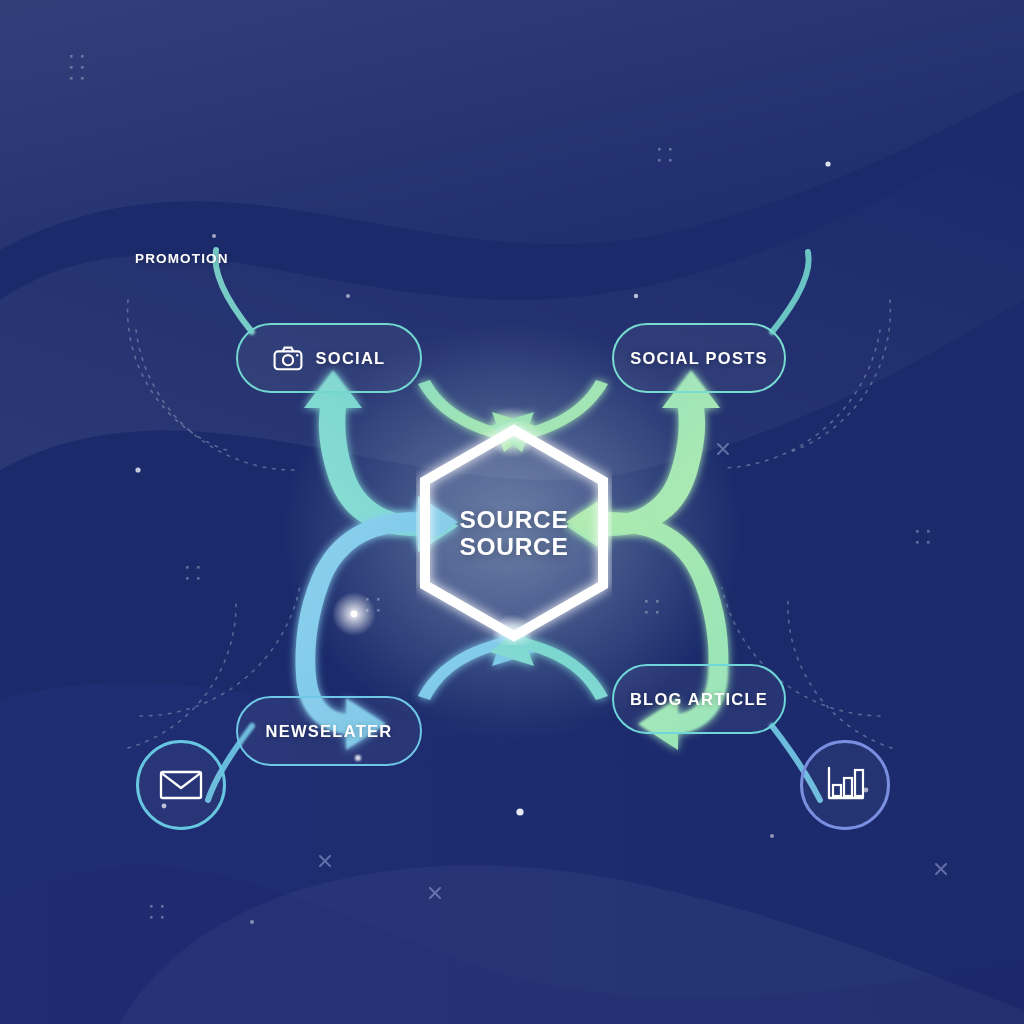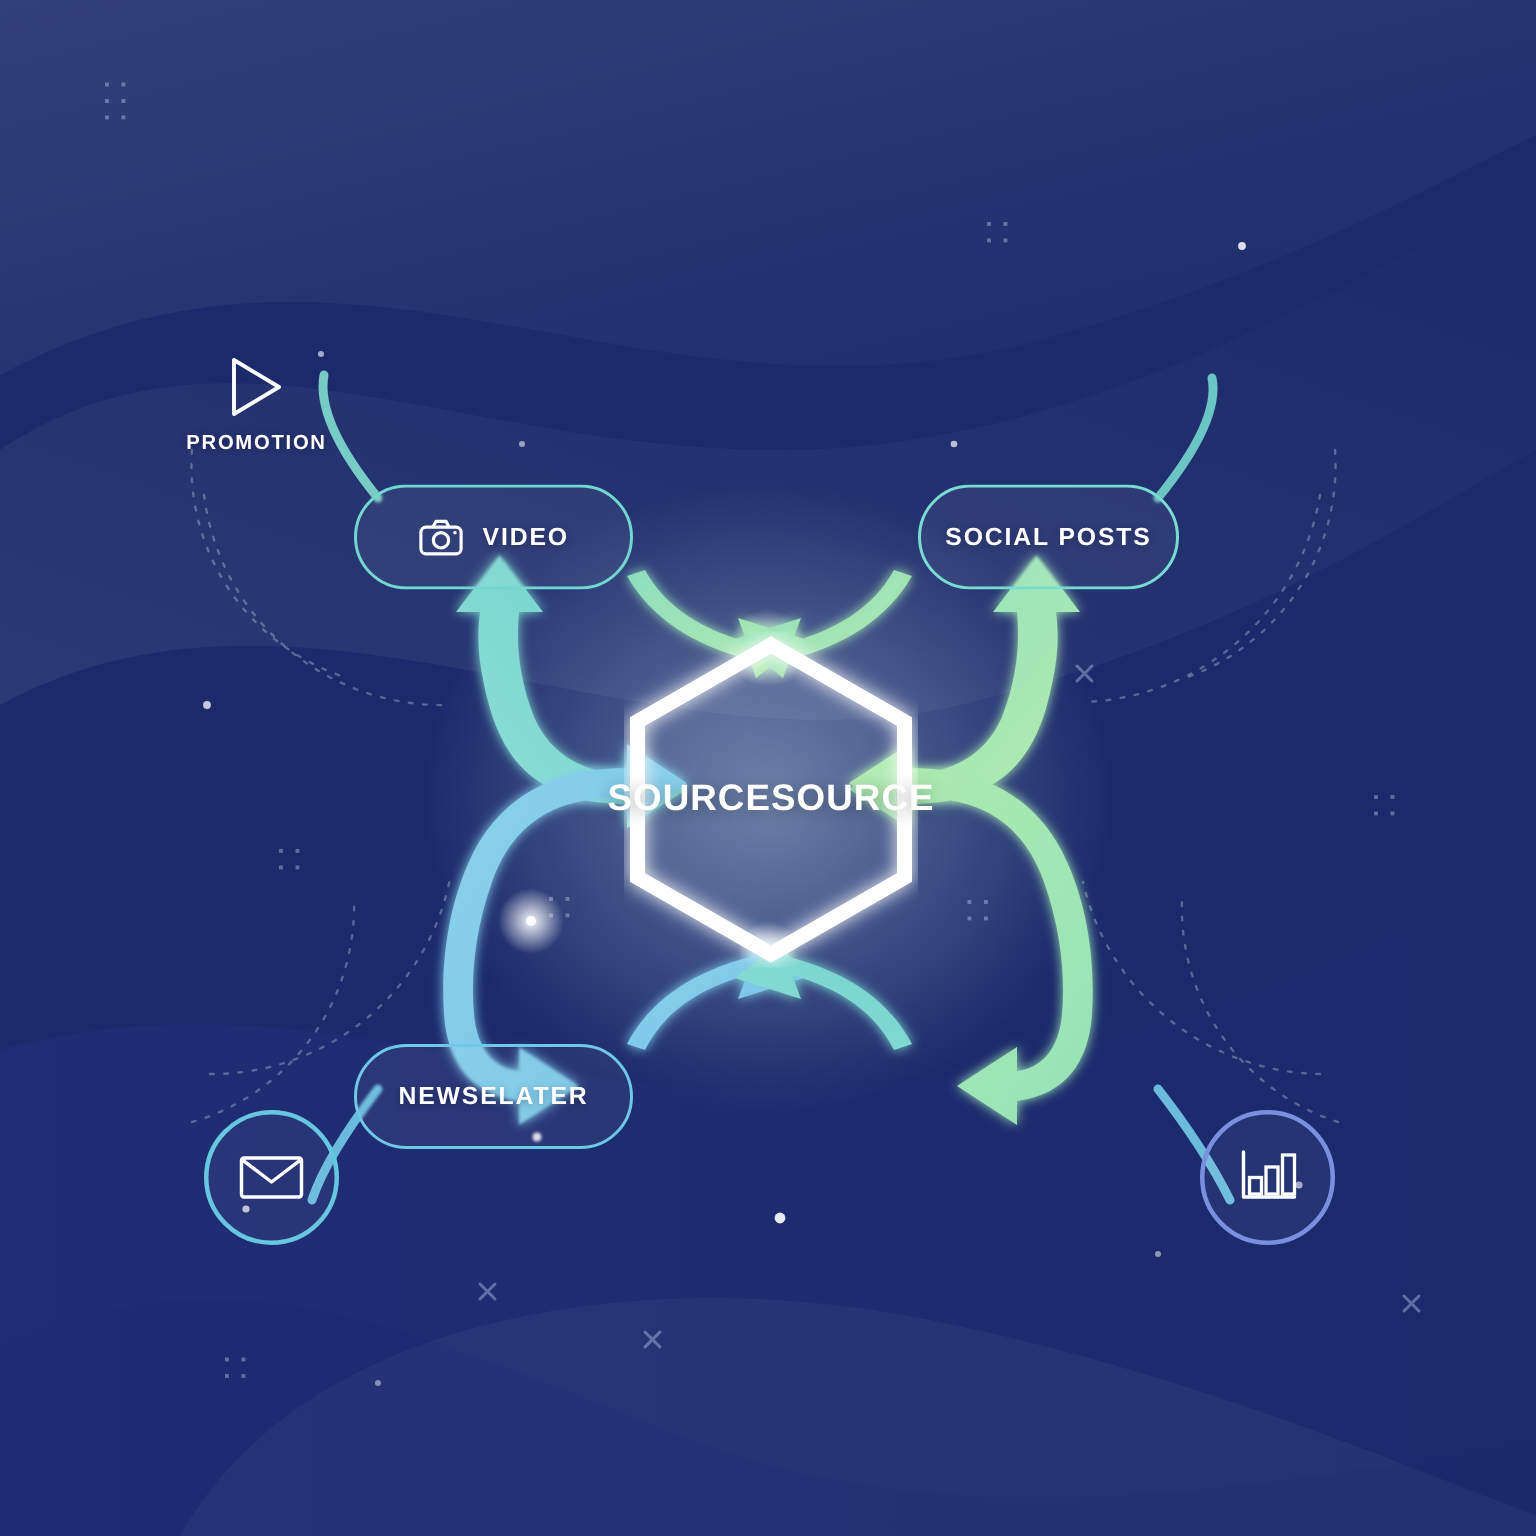--- a/index.html
+++ b/index.html
@@ -23,38 +23,38 @@
     background:rgba(255,255,255,0.055);
     backdrop-filter:blur(1px);
   }
   .pill .lbl{
     color:#ffffff;font-size:16.5px;font-weight:700;letter-spacing:1.25px;
     white-space:nowrap;text-shadow:0 1px 5px rgba(0,0,0,.28);
   }
   .pill svg{display:block;}
 
   
-  .corner{position:absolute;z-index:4;display:flex;flex-direction:column;align-items:center;gap:7px;text-align:center;}
+  .corner{position:absolute;z-index:4;display:flex;flex-direction:row;align-items:center;gap:7px;text-align:center;}
   .corner .cap{
     color:#fff;font-size:13.5px;font-weight:700;letter-spacing:1.15px;white-space:nowrap;
     text-shadow:0 1px 5px rgba(0,0,0,.3);
   }
   .corner svg{display:block;}
 
   
   .circ{
     position:absolute;z-index:4;width:90px;height:90px;border-radius:50%;
     display:flex;align-items:center;justify-content:center;
     box-sizing:border-box;background:rgba(255,255,255,0.045);
   }
 
   
   #hexwrap{position:absolute;z-index:5;left:416px;top:421px;width:196px;height:224px;}
   #hexwrap .htxt{
-    position:absolute;inset:0;display:flex;flex-direction:row;align-items:center;justify-content:center;
+    position:absolute;inset:0;display:flex;flex-direction:column;align-items:center;justify-content:center;
     color:#fff;font-size:24.5px;font-weight:700;letter-spacing:.7px;line-height:1.12;text-align:center;
     text-shadow:0 2px 10px rgba(0,0,0,.3);
   }
 </style>
 </head>
 <body>
 
 <div id="stage">
 
   <svg id="bg" viewBox="0 0 1024 1024">
@@ -331,36 +331,41 @@
   </div>
 
   <div class="node" style="left:236px;top:323px;">
     <div class="pill" style="width:186px;height:70px;border:2.6px solid #72d8cf;">
       <svg width="30" height="26" viewBox="0 0 30 26">
         <rect x="1.6" y="6.4" width="26.8" height="17.8" rx="3.4" fill="none" stroke="#ffffff" stroke-width="2.1"></rect>
         <path d="M9.6,6.4 L11.6,2.6 L18.4,2.6 L20.4,6.4" fill="none" stroke="#ffffff" stroke-width="2.1" stroke-linejoin="round"></path>
         <circle cx="15" cy="15.2" r="5.1" fill="none" stroke="#ffffff" stroke-width="2.1"></circle>
         <circle cx="24.3" cy="10.2" r="1.2" fill="#ffffff"></circle>
       </svg>
-      <span class="lbl">VIDEO</span>
+      <span class="lbl">SOCIAL</span>
     </div>
   </div>
 
   <div class="node" style="left:612px;top:323px;">
     <div class="pill" style="width:174px;height:70px;border:2.6px solid #79dcd0;">
       <span class="lbl">SOCIAL POSTS</span>
     </div>
   </div>
 
   <div class="node" style="left:236px;top:696px;">
     <div class="pill" style="width:186px;height:70px;border:2.6px solid #6fc8e6;">
       <span class="lbl">NEWSELATER</span>
     </div>
   </div>
 
+  <div class="node" style="left:612px;top:664px;">
+    <div class="pill" style="width:174px;height:70px;border:2.6px solid #6fd6d9;">
+      <span class="lbl">BLOG ARTICLE</span>
+    </div>
+  </div>
 
   <div class="corner" style="left:128px;top:236px;width:86px;">
     <svg width="42" height="44" viewBox="0 0 42 44">
       <path d="M6,4 L36,22 L6,40 Z" fill="none" stroke="#ffffff" stroke-width="2.6" stroke-linejoin="round"></path>
     </svg>
     <span class="cap">PROMOTION</span>
   </div>
 
 
   <div class="circ" style="left:136px;top:740px;border:3px solid #67c6e0;">

